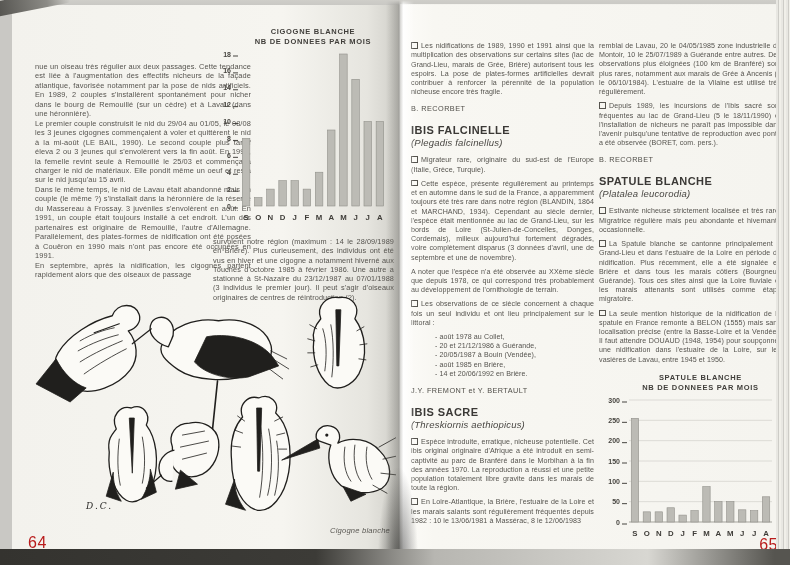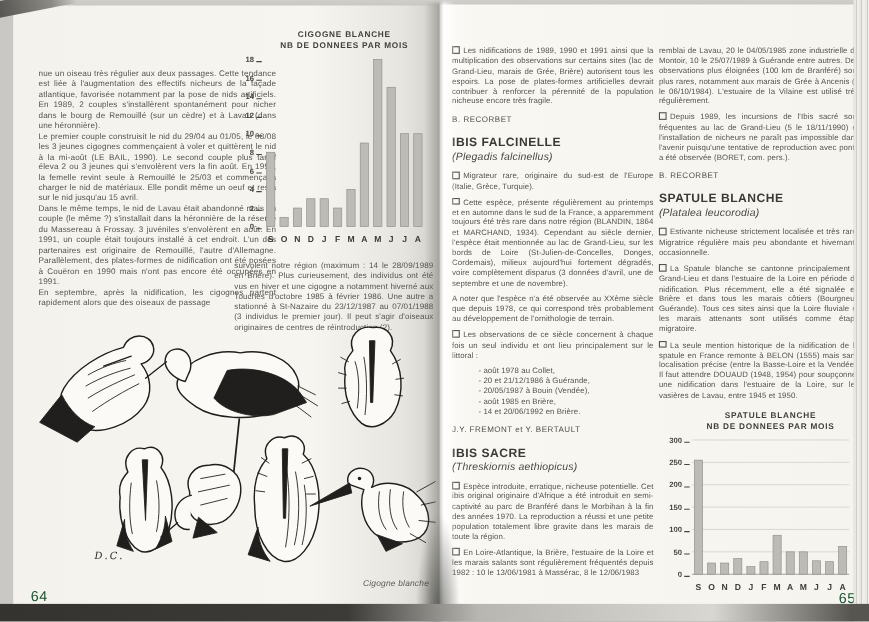--- a/index.html
+++ b/index.html
@@ -81,21 +81,21 @@
   .body{fill:#fbfaf6; stroke:#201f1d; stroke-width:1.3; stroke-linejoin:round;}
   .solid{fill:#201f1d; stroke:#201f1d; stroke-width:.8;}
   .ink{stroke:#201f1d; stroke-width:1.2; fill:none; stroke-linecap:round;}
   .thin{stroke-width:.8;}
   .leg{stroke-width:1.6;}
   .dot{fill:#201f1d;}
   .sig{left:86px; top:501px; font-family:"DejaVu Serif",serif; font-style:italic; font-weight:normal;
        font-size:9px; letter-spacing:2px; color:#2a2927;}
   .caption{left:258px; top:526px; width:132px; text-align:right; font-style:italic;
        font-size:7.6px; letter-spacing:.2px; color:#5a5853;}
-  .pagenum{font-size:13px; color:#14532d; letter-spacing:.5px;}
+  .pagenum{font-size:16px; color:#b91c1c; letter-spacing:.5px;}
   .pnum-left{left:28px; top:534px;}
   .pnum-right{left:742px; top:536px; width:36px; text-align:right;}
 </style>
 </head>
 <body>
 
 <div class="scan">
 
   <div class="page-left"></div>
   <div class="page-right"></div>

